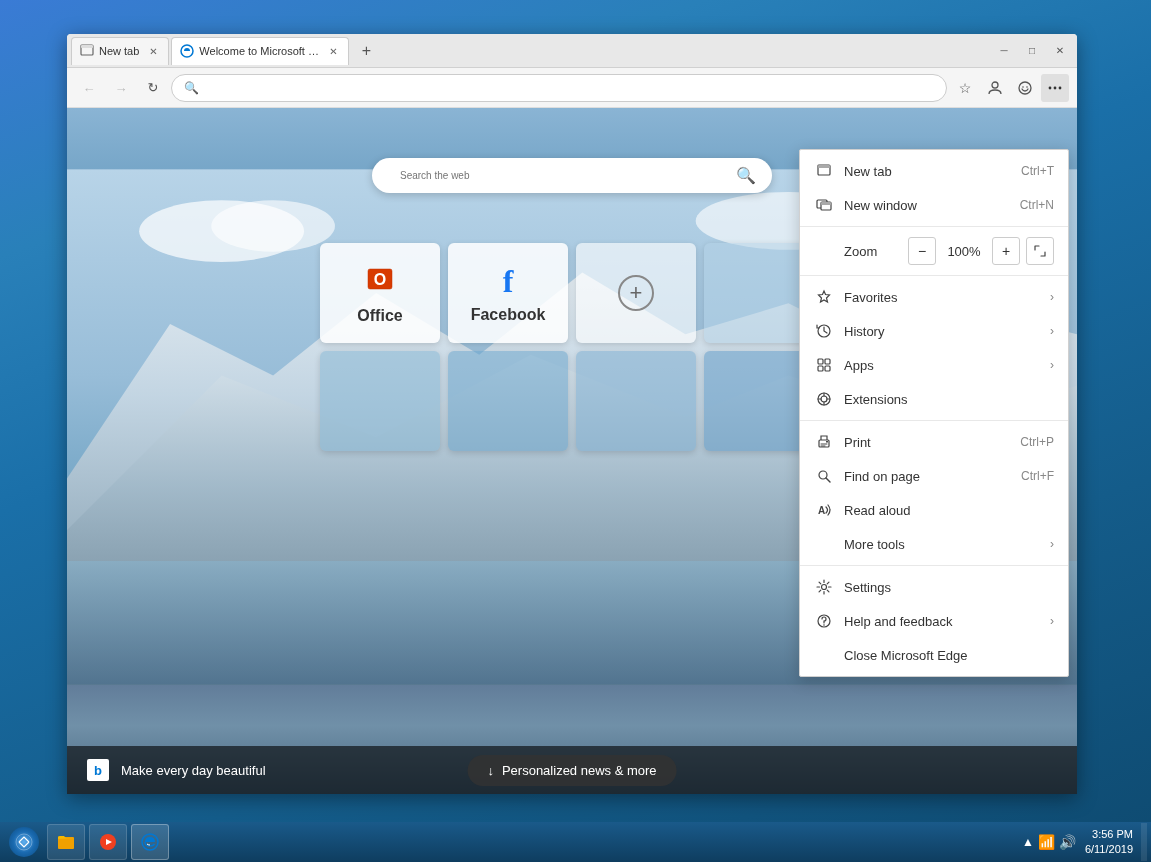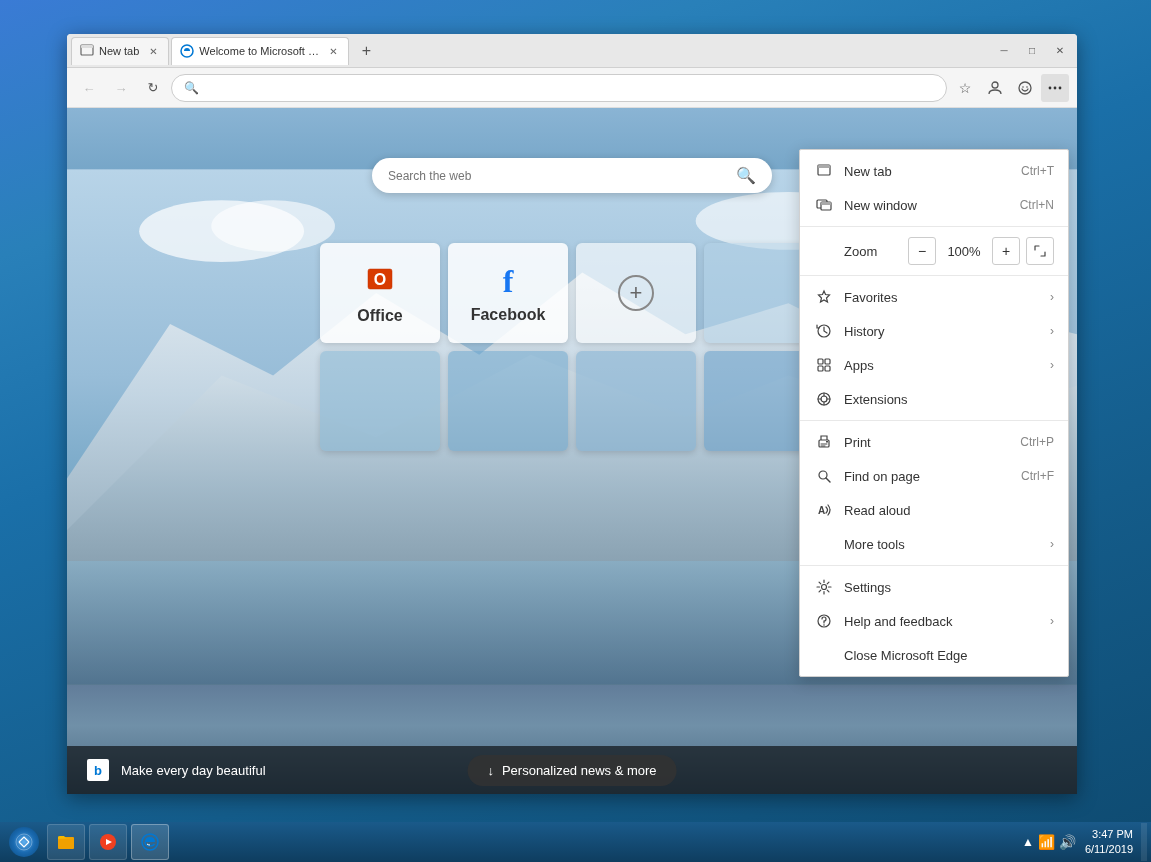--- a/index.html
+++ b/index.html
@@ -649,21 +649,21 @@
 
           <rect x="0" y="380" width="980" height="120" fill="url(#waterGrad)" opacity="0.7"></rect>
 
           <ellipse cx="150" cy="60" rx="80" ry="30" fill="white" opacity="0.7"></ellipse>
           <ellipse cx="200" cy="55" rx="60" ry="25" fill="white" opacity="0.6"></ellipse>
           <ellipse cx="700" cy="50" rx="90" ry="28" fill="white" opacity="0.6"></ellipse>
         </svg>
 
         <div class="search-area">
           <div class="search-box">
-            <input type="text" style="flex: 1 1 0%; border: none; outline: none; font-size: 12px; color: #15803d;" placeholder="Search the web">
+            <input type="text" style="flex: 1 1 0%; border: none; outline: none; font-size: 10px; color: #15803d; margin-left: 12px;" placeholder="Search the web">
             <span class="search-icon-btn">🔍</span>
           </div>
         </div>
 
         <div class="speed-dial">
 
           <div class="tile">
             <div>
               <svg width="36" height="36" viewBox="0 0 36 36">
                 <rect x="6" y="8" width="24" height="20" rx="2" fill="#d83b01"></rect>
@@ -907,19 +907,19 @@
       </svg>
     </div>
 
     <div class="system-tray">
       <div class="tray-icons">
         <span class="tray-icon">▲</span>
         <span class="tray-icon" style="font-size:14px;">📶</span>
         <span class="tray-icon" style="font-size:14px;">🔊</span>
       </div>
       <div class="tray-time">
-        <div>3:47 PM</div>
+        <div>3:56 PM</div>
         <div>6/11/2019</div>
       </div>
       <span style="width:6px;height:38px;background:rgba(255,255,255,0.1);display:inline-block;margin-left:4px;"></span>
     </div>
   </div>
 </div>
 
 </body></html>

